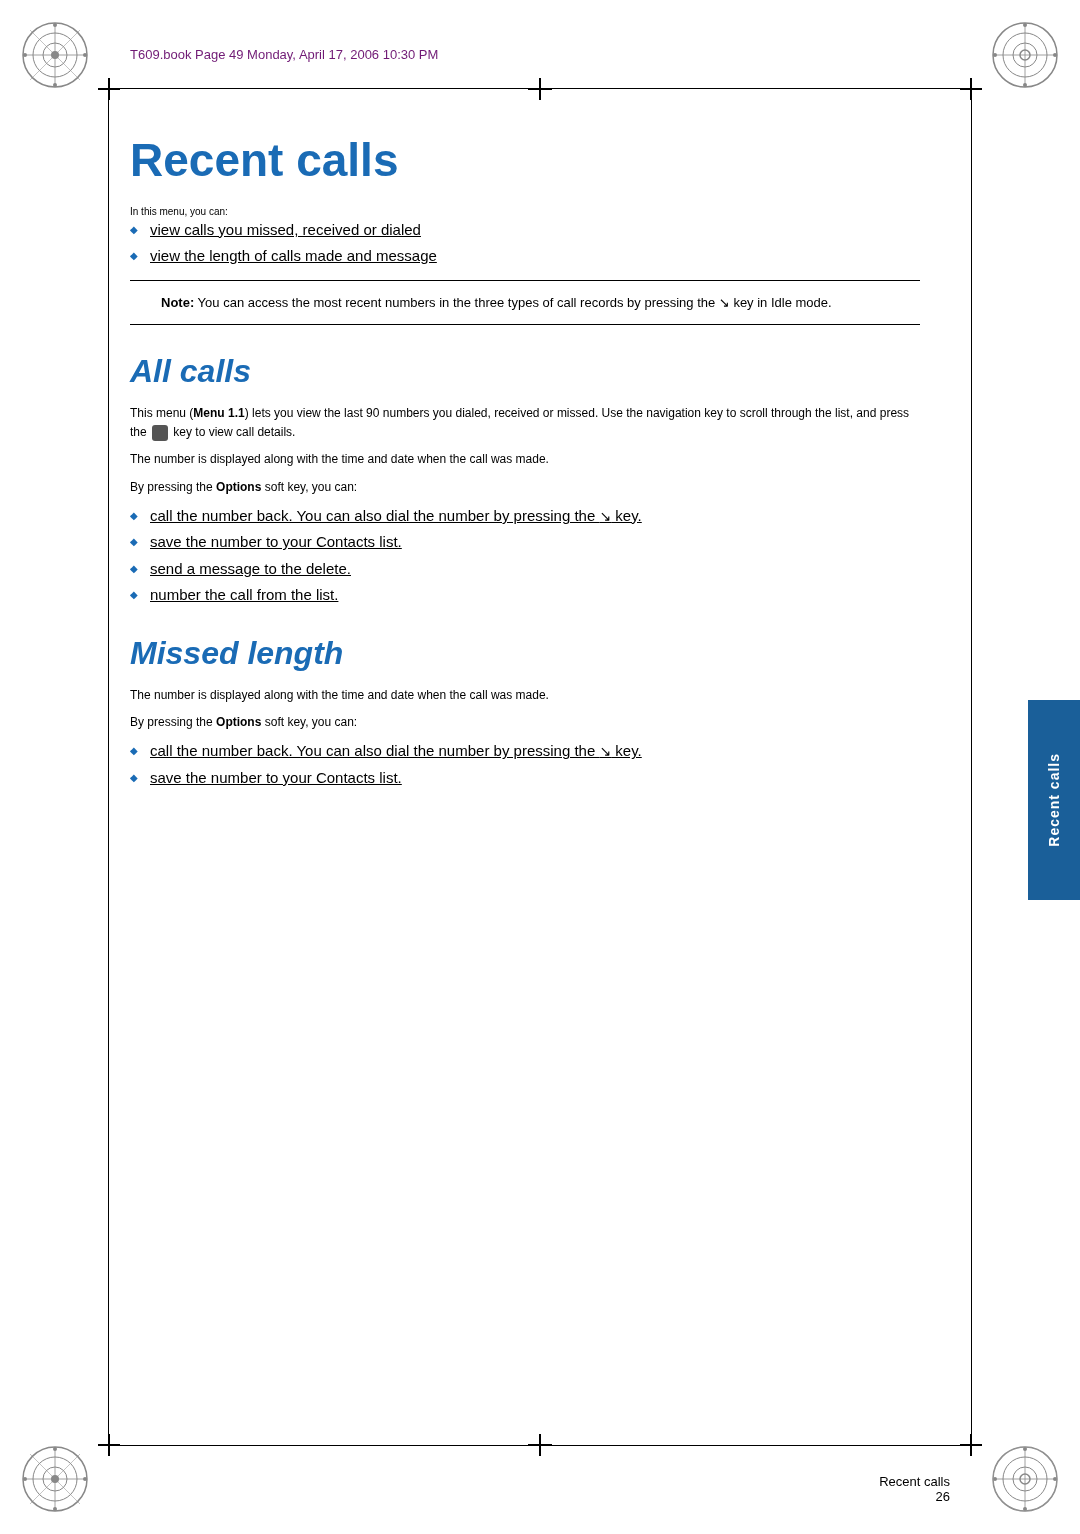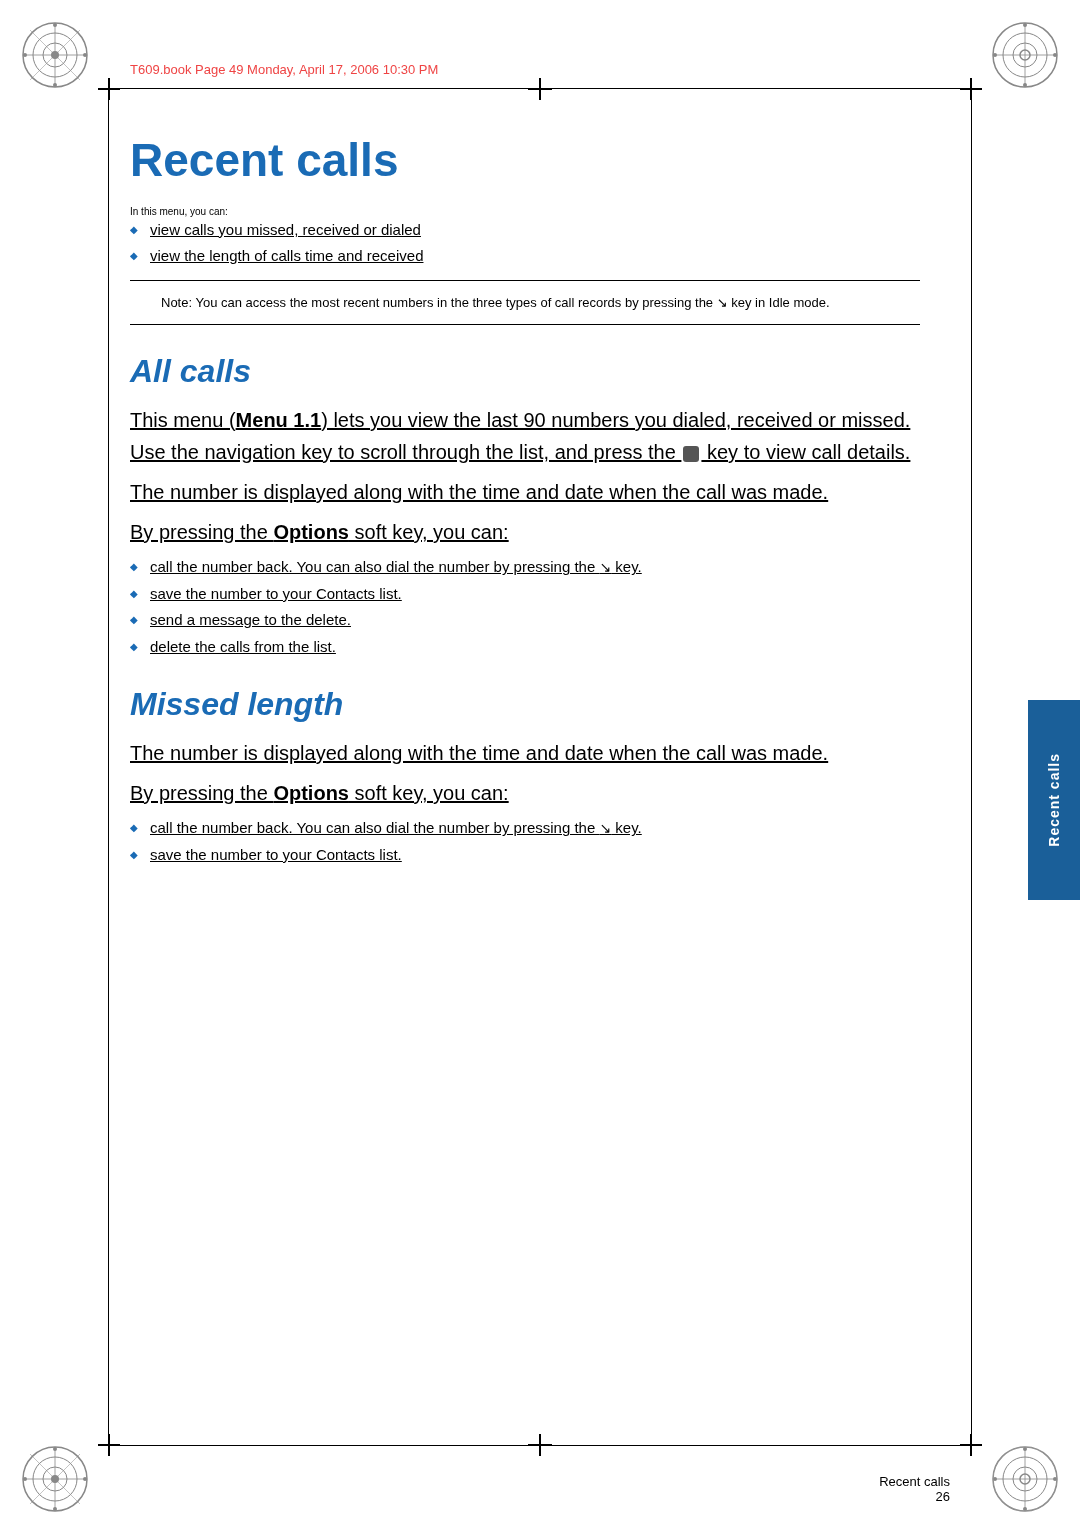--- a/index.html
+++ b/index.html
@@ -45,24 +45,24 @@
       bottom: 88px;
       left: 110px;
       right: 110px;
       height: 1px;
       background: #000;
     }
 
     
     .header-info {
       position: absolute;
-      top: 62px;
+      top: 47px;
       left: 130px;
       font-size: 13px;
-      color: #ef4444;
+      color: #701a75;
     }
 
     
     .main-content {
       position: absolute;
       top: 100px;
       left: 130px;
       right: 160px;
       bottom: 100px;
     }
@@ -113,40 +113,39 @@
     }
 
     
     .note-box {
       font-size: 13px;
       margin-bottom: 8px;
       line-height: 1.5;
     }
 
     .note-box .note-label {
-      font-weight: normal;
+      font-weight: bold;
       padding-left: 31px;
     }
 
     
     .section-heading {
       font-size: 32px;
       font-weight: bold;
       color: #1a6bb5;
       margin-top: 28px;
       margin-bottom: 14px;
       font-style: italic;
     }
 
     
     .body-para {
-      font-size: 20px;
+      font-size: 12px;
       line-height: 1.6;
       margin-bottom: 8px;
-      text-decoration: underline;
     }
 
     .bold { font-weight: bold; }
 
     
     .right-tab {
       position: absolute;
       right: 0;
       top: 700px;
       width: 52px;
@@ -294,21 +293,21 @@
 <div class="main-content">
 
   <h1 class="page-title">Recent calls</h1>
 
   <div class="intro-section">
     <p class="intro-text">In this menu, you can:</p>
     <div class="bullet-item">
       <span>view calls you missed, received or dialed</span>
     </div>
     <div class="bullet-item">
-      <span>view the length of calls time and received</span>
+      <span>view the length of calls made and message</span>
     </div>
   </div>
 
   <hr class="divider">
 
   <div class="note-box">
     <span class="note-label">Note:</span>
     <span> You can access the most recent numbers in the three types of call records by pressing the <span style="display:inline-block;font-size:13px;">↘</span> key in Idle mode.</span>
   </div>
 
@@ -330,21 +329,21 @@
     <div class="bullet-item">
       call the number back. You can also dial the number by pressing the <span style="font-size:14px;">↘</span> key.
     </div>
     <div class="bullet-item">
       save the number to your Contacts list.
     </div>
     <div class="bullet-item">
       send a message to the delete.
     </div>
     <div class="bullet-item">
-      delete the calls from the list.
+      number the call from the list.
     </div>
   </div>
 
   <div>
     <h2 class="section-heading">Missed length</h2>
 
     <p class="body-para">
       The number is displayed along with the time and date when the call was made.
     </p>
     <p class="body-para">

